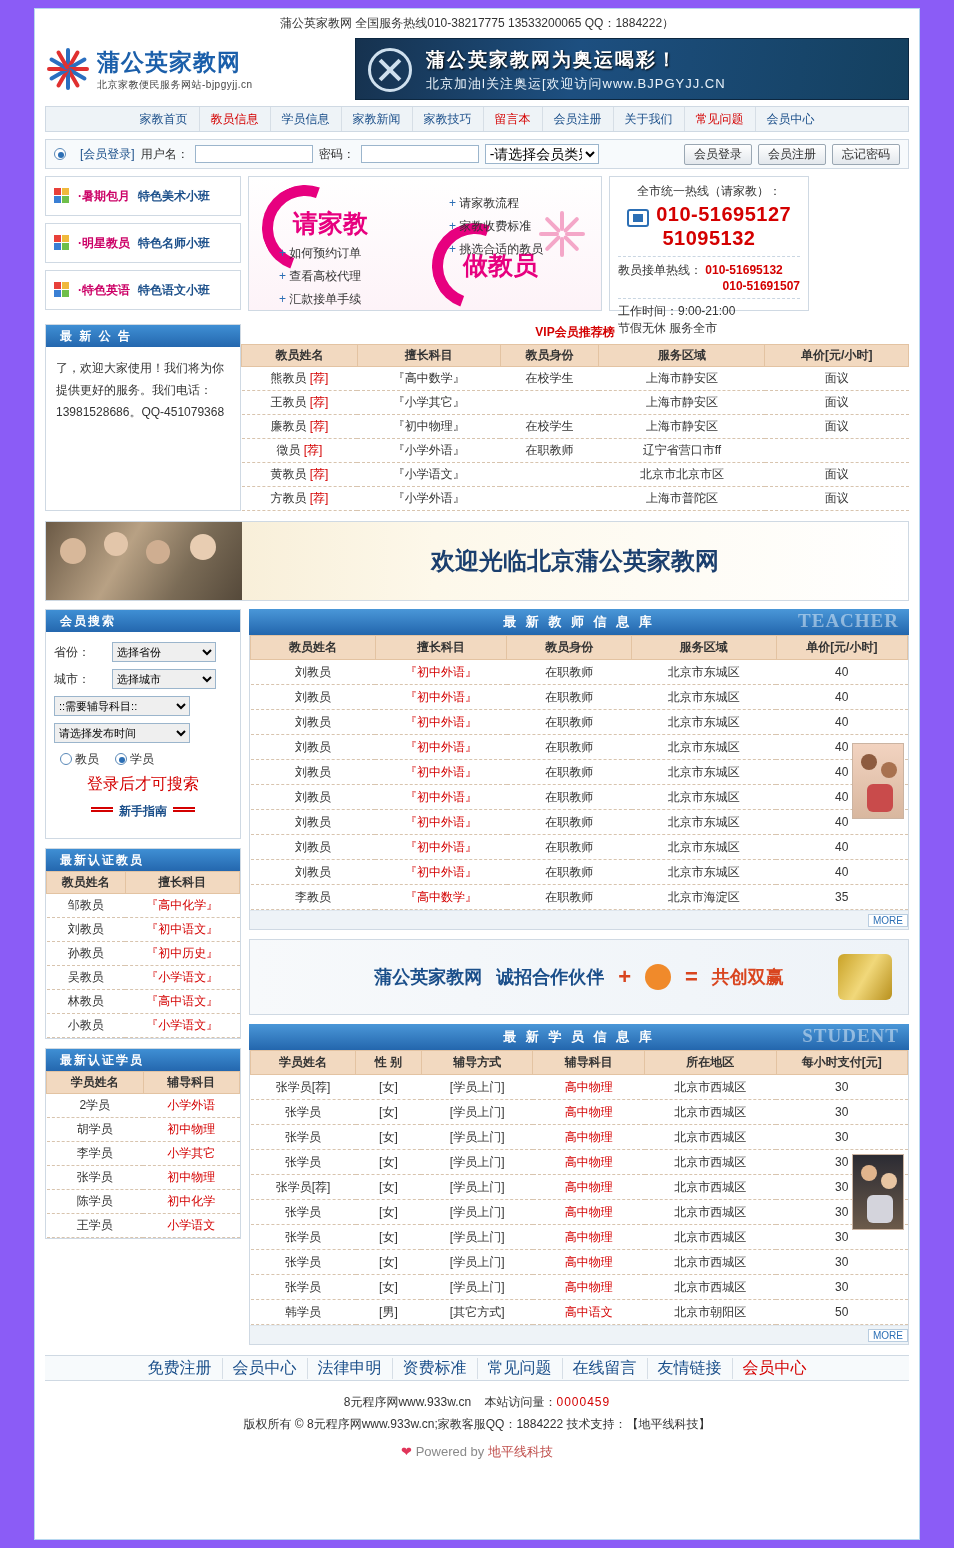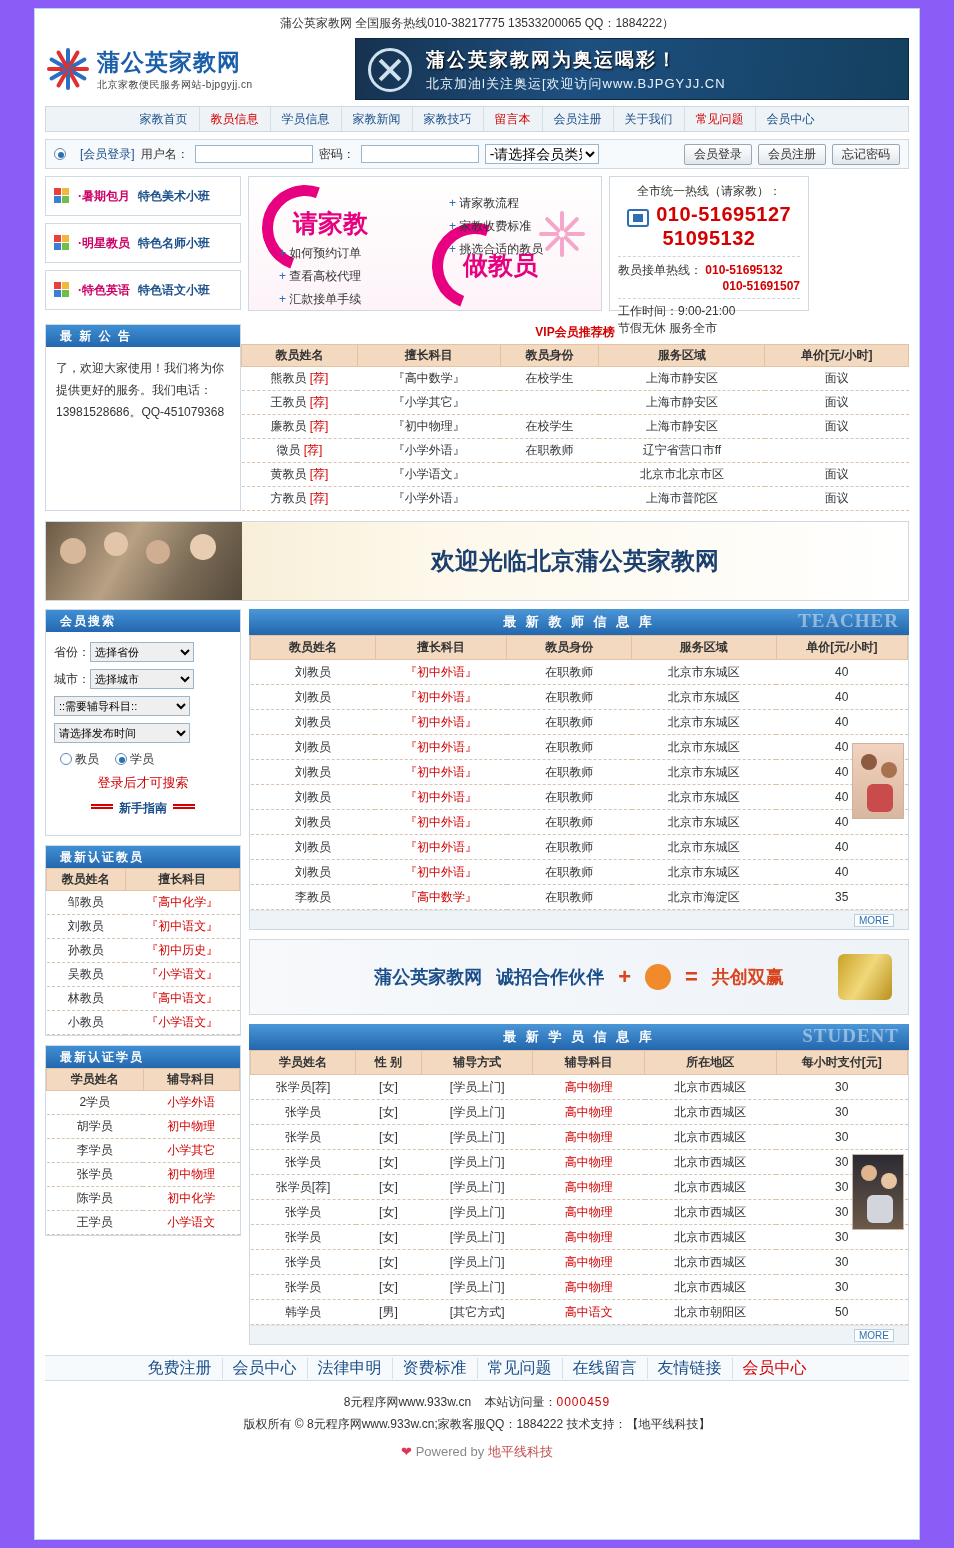--- a/index.html
+++ b/index.html
@@ -209,27 +209,27 @@
   .welcome .photo i:nth-child(4){ left:144px; top:12px; width:26px; height:26px; background:#e8cdb2;}
   .welcome .wtext {
     flex:1; text-align:center; font-size:24px; font-weight:bold; color:#1b3f6e;
     font-family:"Liberation Serif", serif;
   }
   
   .main { display:flex; margin:8px 10px 0 10px; gap:8px; }
   .sidebar { width:196px; }
   .panel { border:1px solid #cfd9e3; background:#fff; margin-bottom:9px; }
   .searchbody { padding:10px 8px; }
-  .searchbody .row { display:flex; align-items:center; margin-bottom:7px; gap:0; font-size:12px; }
+  .searchbody .row { display:flex; align-items:center; margin-bottom:7px; gap:22px; font-size:12px; }
   .searchbody select { width:104px; height:20px; font-size:11px; border:1px solid #9bb5cc;}
   .searchbody select.wide { width:136px; }
   .radios { display:flex; gap:16px; align-items:center; margin:8px 0 4px 6px; font-size:12px;}
   .rd { width:12px; height:12px; border:1px solid #5a89b8; border-radius:50%; background:#fff; display:inline-block; position:relative; vertical-align:-2px; margin-right:3px;}
   .rd.on:after{ content:""; position:absolute; left:3px; top:3px; width:6px; height:6px; border-radius:50%; background:#2c6fb5;}
-  .tip { color:#d40000; text-align:center; font-size:13px; margin:6px 0 4px 0;}
+  .tip { color:#d40000; text-align:center; font-size:16px; margin:6px 0 4px 0;}
   .guide { text-align:center; color:#1b4f8a; font-weight:bold; font-size:12px; padding:4px 0 8px 0;}
   .guide .bar { display:inline-block; width:22px; border-top:2px solid #d40000; border-bottom:2px solid #d40000; height:5px; vertical-align:3px; margin:0 6px;}
   table.mini { width:100%; border-collapse:collapse; font-size:12px; }
   table.mini th { background:#f2d9c0; border:1px solid #e3c3a2; height:22px; font-weight:bold; }
   table.mini td { border-bottom:1px dashed #d8c4ae; height:24px; text-align:center; }
   table.mini td.s { color:#d40000; }
   .content { flex:1; }
   .sec-hdr {
     height:26px; background:linear-gradient(#4a97d8,#2366ad); position:relative; overflow:hidden;
   }
@@ -244,21 +244,21 @@
   table.big td { border-bottom:1px dashed #d8c4ae; height:25px; text-align:center; }
   .photo-float {
     position:absolute; right:4px; width:52px; height:76px;
     background:linear-gradient(#f2d3c0,#d8b79f);
     border:1px solid #cbb4a2;
   }
   .photo-float .f1 { position:absolute; left:8px; top:10px; width:16px; height:16px; border-radius:50%; background:#8d5b3f;}
   .photo-float .f2 { position:absolute; left:28px; top:18px; width:16px; height:16px; border-radius:50%; background:#a8714f;}
   .photo-float .f3 { position:absolute; left:14px; top:40px; width:26px; height:28px; background:#c94b4b; border-radius:6px;}
   .more {
-    text-align:right; padding:2px 14px; background:#eef3f7; border-top:1px solid #dfe7ee;
+    text-align:right; padding:2px 0; background:#eef3f7; border-top:1px solid #dfe7ee;
   }
   .more span { font-size:10px; color:#2c6fb5; border:1px solid #b9cde0; padding:0 4px; background:#fff;}
   .partner {
     margin-top:9px; border:1px solid #cfd9e3; height:76px;
     background:linear-gradient(90deg,#f7f9fb,#eef3f8);
     display:flex; align-items:center; justify-content:center; gap:14px; position:relative;
   }
   .partner .pt { font-size:18px; font-weight:bold; color:#d9451f; font-family:"Liberation Serif", serif;}
   .partner .pt.blue { color:#1b4f8a; }
   .partner .sun { width:26px; height:26px; border-radius:50%; background:#f08a2b; position:relative;}

